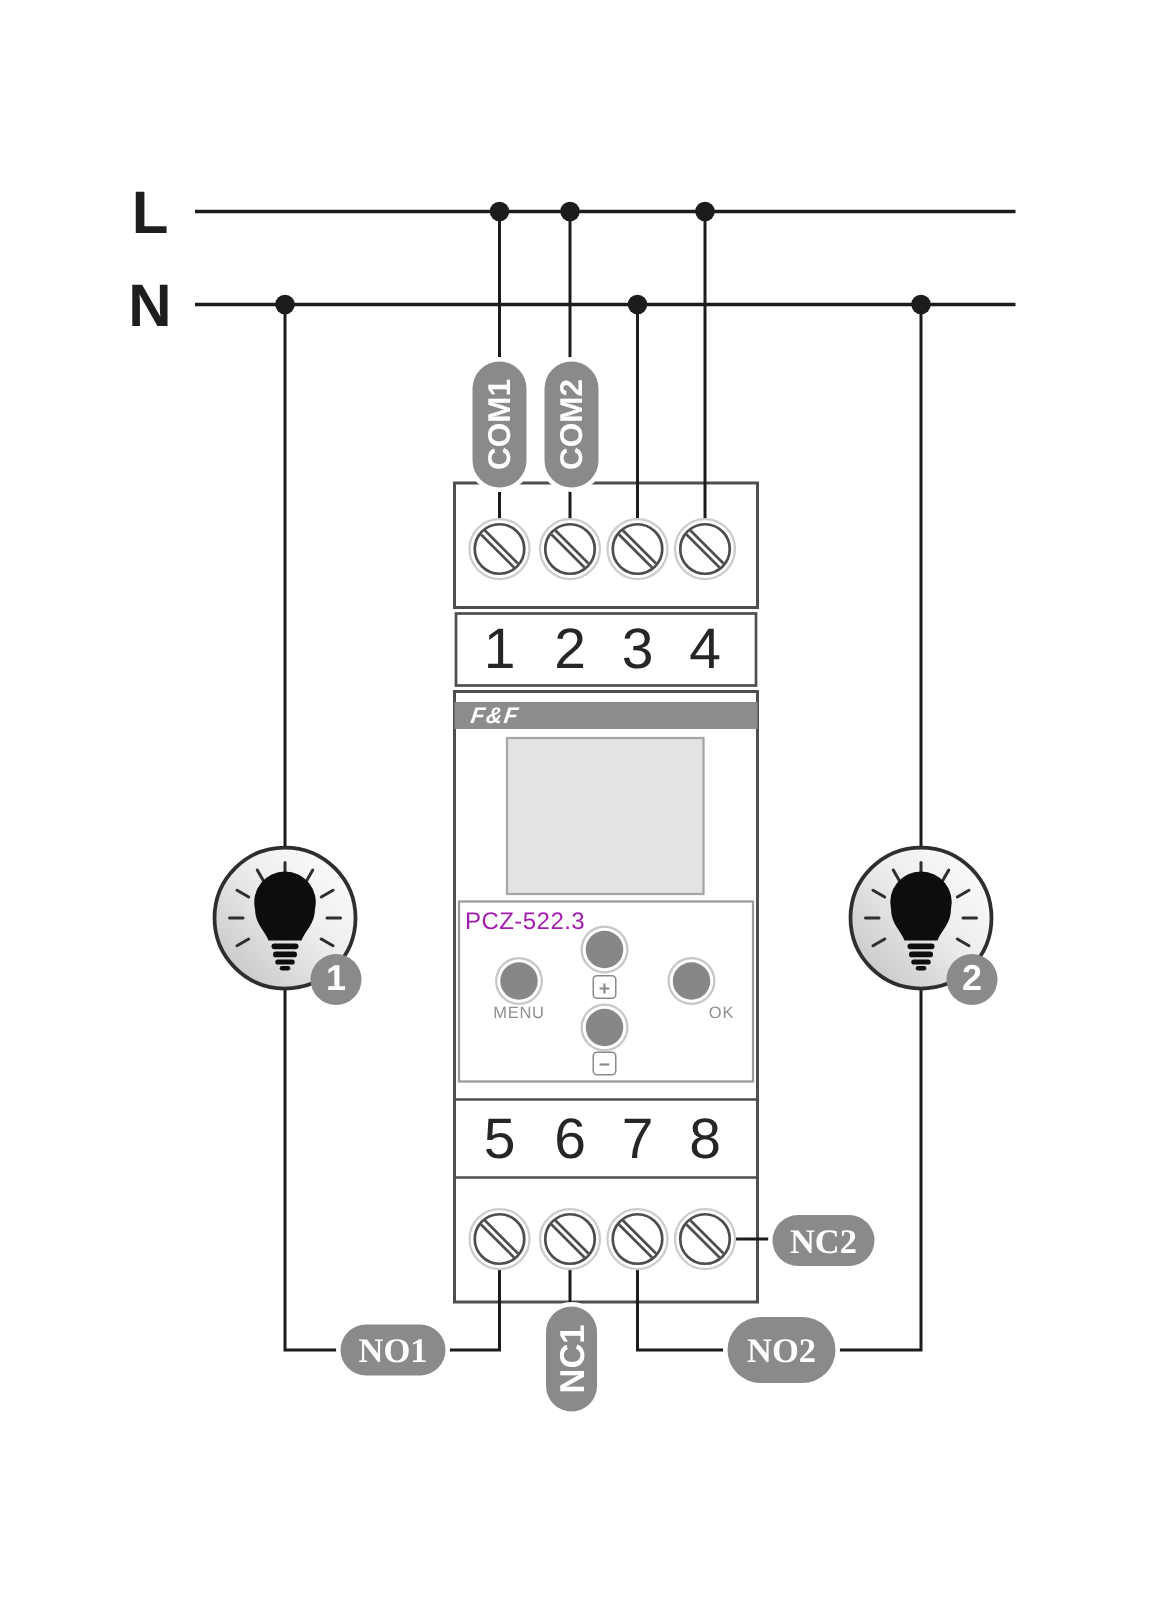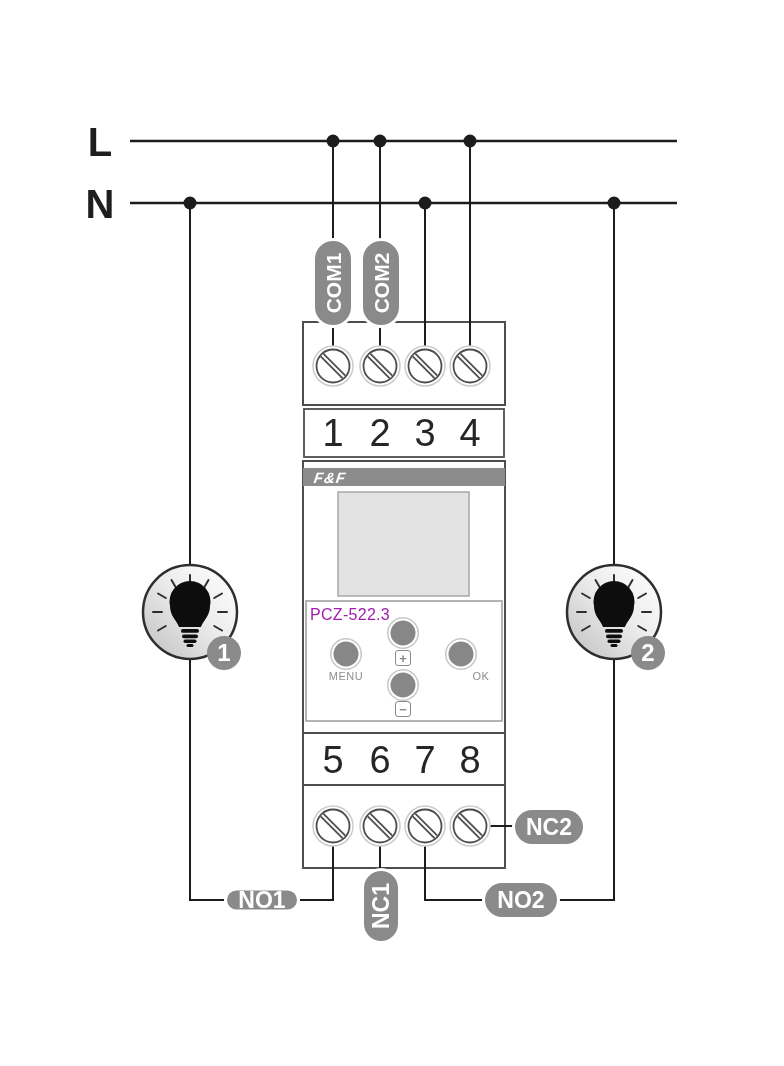--- a/index.html
+++ b/index.html
@@ -31,21 +31,21 @@
     color: #ffffff;
     font-weight: 700;
     display: flex;
     align-items: center;
     justify-content: center;
     border-radius: 999px;
     box-shadow: 0 0 0 3px #ffffff;
     line-height: 1;
     white-space: nowrap;
   }
-  .pill.h { transform: translate(-50%, -50%); }
+  .pill.h { transform: translate(-50%, -50%); font-family: Liberation Serif, serif; }
   .pill.v { transform: translate(-50%, -50%) rotate(-90deg); }
 
   .term-num {
     position: absolute;
     transform: translate(-50%, -50%);
     font-size: 38px;
     font-weight: 400;
     color: #262626;
     line-height: 1;
   }
@@ -252,27 +252,27 @@
   <span class="btn-label" style="left:481px; top:676px;">OK</span>
 
   <span class="term-num" style="left:333px; top:760px;">5</span>
   <span class="term-num" style="left:380px; top:760px;">6</span>
   <span class="term-num" style="left:425px; top:760px;">7</span>
   <span class="term-num" style="left:470px; top:760px;">8</span>
 
   <div class="pill h" style="left:549px; top:827px; width:68px; height:34px; font-size:23px;">
     <span>NC2</span>
   </div>
-  <div class="pill h" style="left:262px; top:900px; width:70px; height:19px; font-size:23px;">
+  <div class="pill h" style="left:262px; top:900px; width:70px; height:34px; font-size:23px;">
     <span>NO1</span>
   </div>
   <div class="pill v" style="left:381px; top:906px; width:70px; height:34px; font-size:23px;">
     <span>NC1</span>
   </div>
-  <div class="pill h" style="left:521px; top:900px; width:72px; height:34px; font-size:23px;">
+  <div class="pill h" style="left:521px; top:900px; width:72px; height:44px; font-size:23px;">
     <span>NO2</span>
   </div>
 
   <div class="badge" style="left:224px; top:653px;">
     <span>1</span>
   </div>
   <div class="badge" style="left:648px; top:653px;">
     <span>2</span>
   </div>
 

